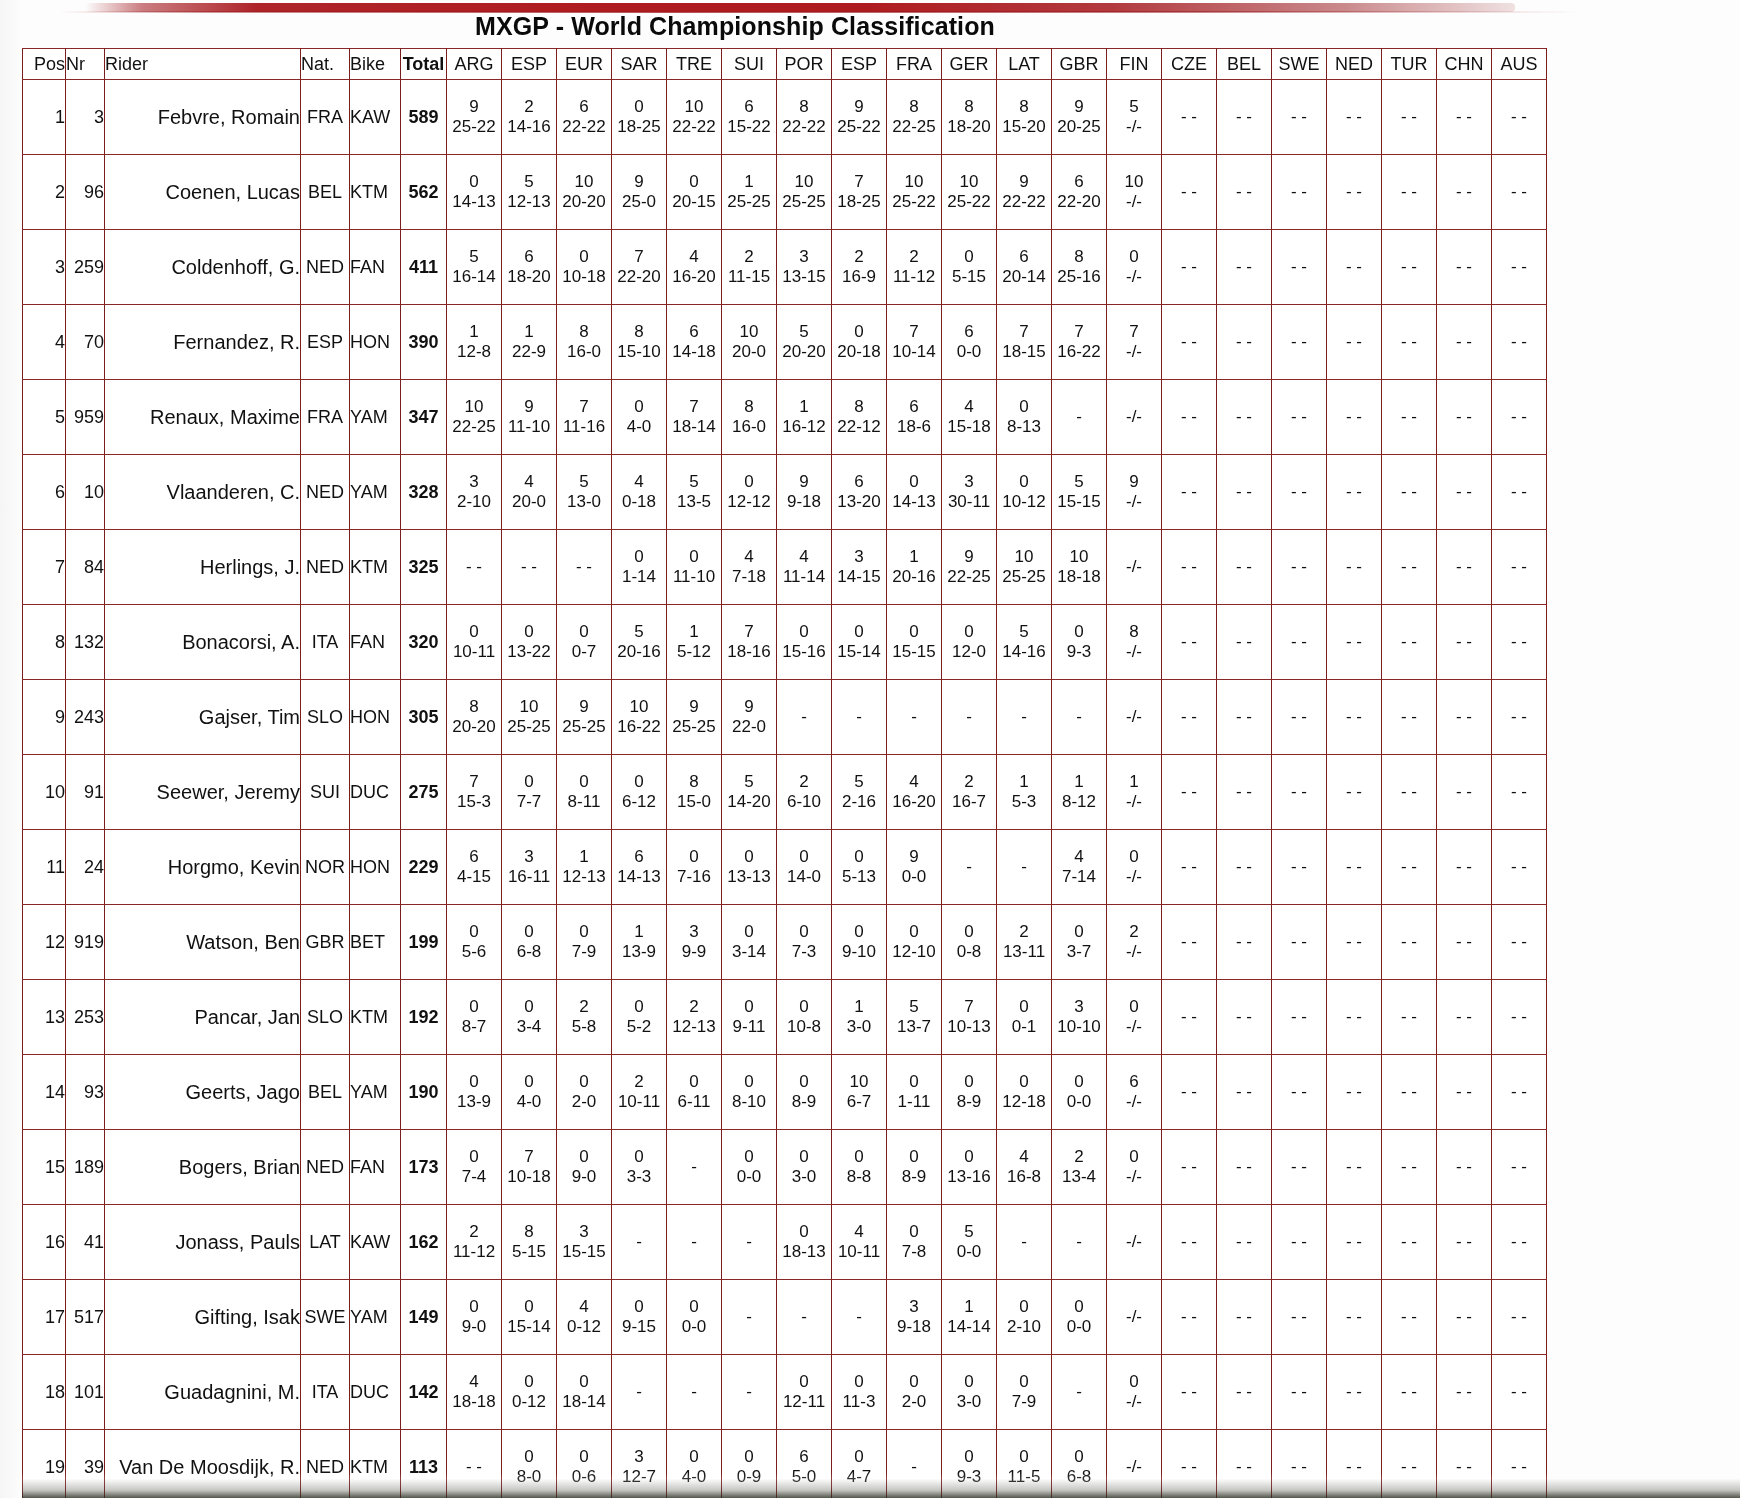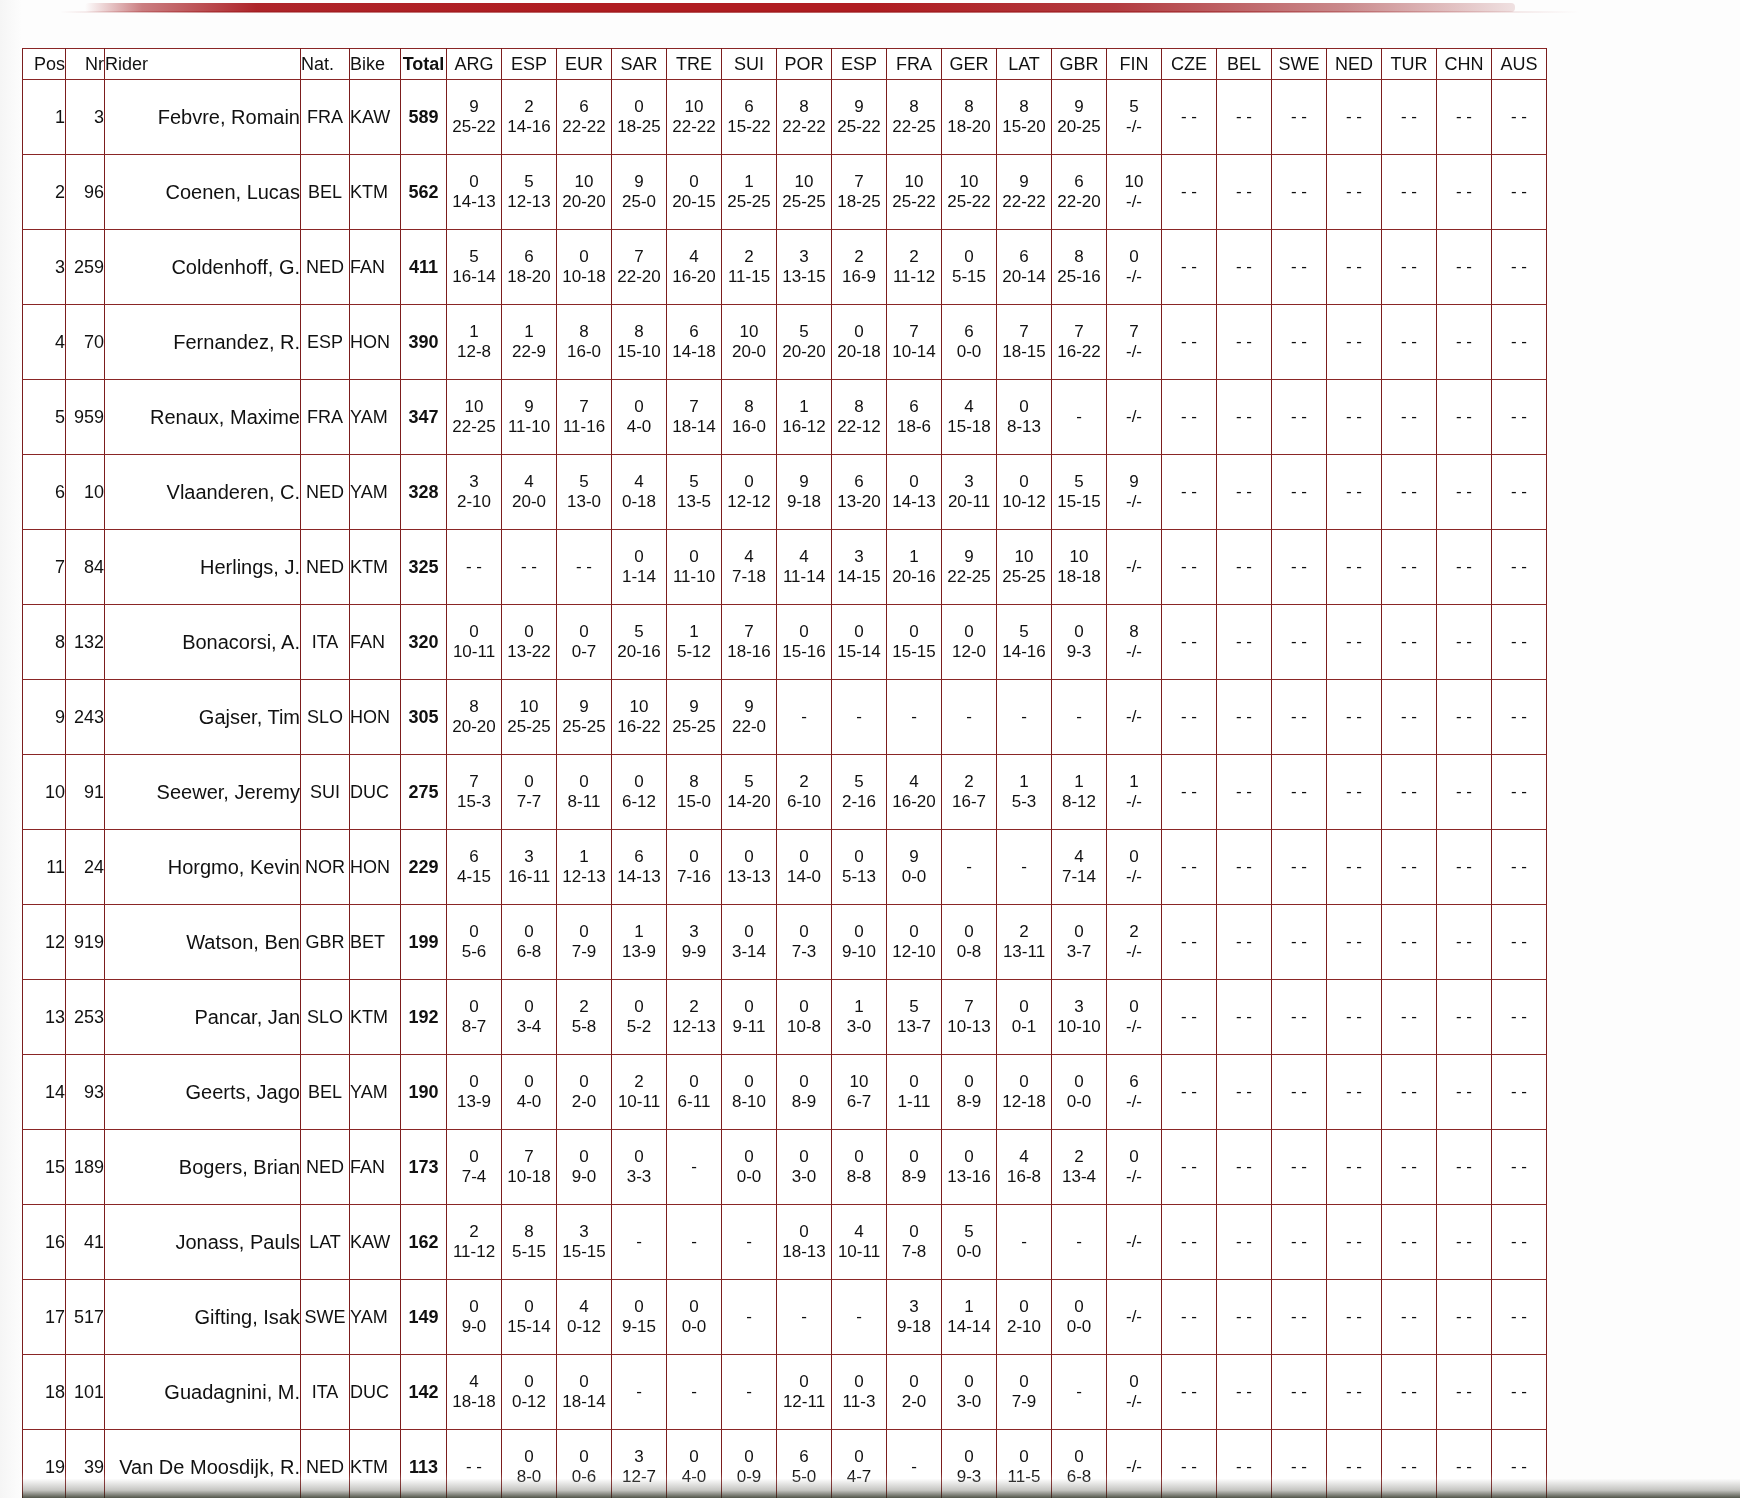--- a/index.html
+++ b/index.html
@@ -96,21 +96,21 @@
   thead th {
     height: 30px;
     font-weight: normal;
     font-size: 18px;
     border-top: none;
     border-bottom: 1px solid #8a2626;
     padding: 0 3px;
     white-space: nowrap;
   }
   th.h-pos   { width: 42px;  text-align: right; padding-right: 2px; }
-  th.h-nr    { width: 38px;  text-align: right;  padding-left: 4px; margin-top: 17px; }
+  th.h-nr    { width: 38px;  text-align: left;  padding-left: 4px; margin-top: 17px; }
   th.h-rider { width: 195px; text-align: left;  padding-left: 6px; }
   th.h-nat   { width: 48px;  text-align: left;  padding-left: 5px; }
   th.h-bike  { width: 50px;  text-align: left;  padding-left: 5px; }
   th.h-total { width: 45px;  text-align: center; font-weight: bold; }
   th.h-ev    { width: 54px;  text-align: center; margin-left: 28px; }
 
   tbody td { height: 74px; }
   td.c-pos   { text-align: right; padding-right: 3px; font-size: 18px; }
   td.c-nr    { text-align: right; padding-right: 3px; font-size: 18px; }
   td.c-rider { text-align: right;  padding-left: 7px; font-size: 20px; }
@@ -145,20 +145,21 @@
 </head>
 <body>
 
 <div id="page">
 
   <div class="top-swoosh">
     <div class="swoosh-band"></div>
     <div class="swoosh-thin"></div>
   </div>
 
+  <div class="title">MXGP - World Championship Classification</div>
 
   <table class="classification">
     <thead>
       <tr>
         <th class="h-pos">Pos</th>
         <th class="h-nr">Nr</th>
         <th class="h-rider">Rider</th>
         <th class="h-nat">Nat.</th>
         <th class="h-bike">Bike</th>
         <th class="h-total">Total</th>
@@ -845,21 +846,21 @@
           </td>
           <td class="c-ev">
             <span class="ev-stack">
               <span class="ev-gp">0</span>
               <span class="ev-races">14-13</span>
             </span>
           </td>
           <td class="c-ev">
             <span class="ev-stack">
               <span class="ev-gp">3</span>
-              <span class="ev-races">20-11</span>
+              <span class="ev-races">30-11</span>
             </span>
           </td>
           <td class="c-ev">
             <span class="ev-stack">
               <span class="ev-gp">0</span>
               <span class="ev-races">10-12</span>
             </span>
           </td>
           <td class="c-ev">
             <span class="ev-stack">

